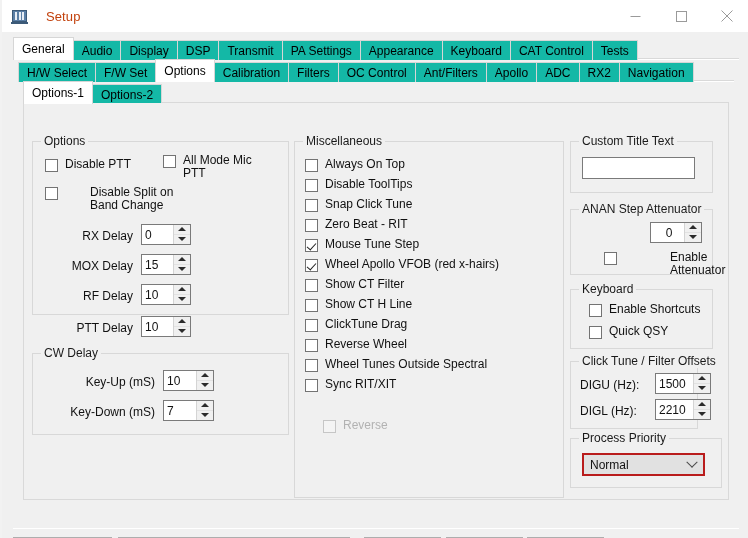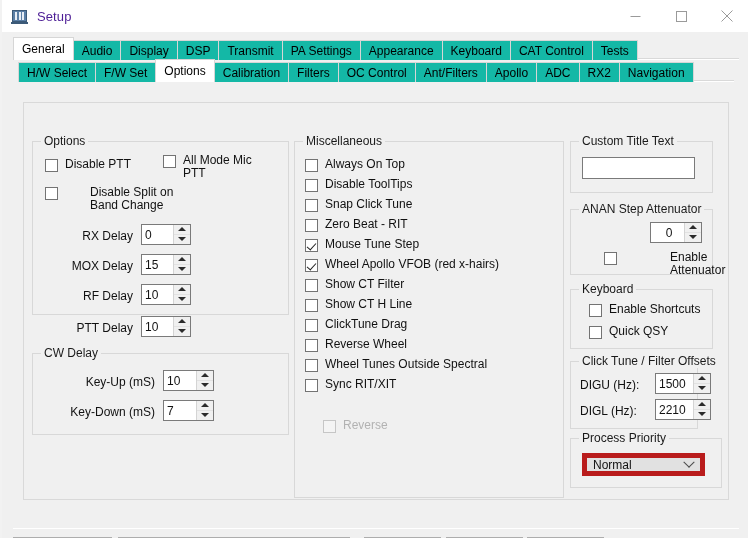--- a/index.html
+++ b/index.html
@@ -34,23 +34,23 @@
     position: absolute; left: 1px; top: 2px; width: 15px; height: 12px;
     background: #5b7fa6;
     border: 1px solid #3c5a78;
   }
   .title-icon .ti-in1 { position:absolute; left:4px; top:4px; width:2px; height:8px; background:#e8eef5; }
   .title-icon .ti-in2 { position:absolute; left:8px; top:4px; width:2px; height:8px; background:#e8eef5; }
   .title-icon .ti-in3 { position:absolute; left:11px; top:4px; width:2px; height:8px; background:#e8eef5; }
   .title-icon .ti-base { position:absolute; left:0px; top:14px; width:17px; height:2px; background:#3c5a78; }
 
   .title-text {
-    margin-left: 9px;
+    margin-left: 18px;
     font-size: 13px;
-    color: #4c1d95;
+    color: #c2410c;
     letter-spacing: .1px;
   }
   .wincontrols {
     position: absolute; right: 0; top: 0; height: 32px;
     display: flex;
   }
   .wc {
     width: 46px; height: 32px;
     display: flex; align-items: center; justify-content: center;
     color: #9a9a9a;
@@ -229,21 +229,21 @@
     font-size: 12px;
     color: #111;
     padding: 0 3px;
     display: flex; align-items: center;
   }
 
   
   .combo {
     position: absolute;
     height: 23px;
-    border: 5px solid #b91c1c;
+    border: 2px solid #b91c1c;
     background: #e1e1e1;
     display: flex; align-items: center;
     font-size: 12px;
     color: #111;
   }
   .combo .cval { padding-left: 6px; flex: 1 1 auto; }
   .combo .carrow {
     flex: 0 0 22px;
     display: flex; align-items: center; justify-content: center;
   }
@@ -374,20 +374,28 @@
           <span>ADC</span>
         </div>
       <div class="tab">
           <span>RX2</span>
         </div>
       <div class="tab">
           <span>Navigation</span>
         </div>
     </div>
 
+    <div class="tabstrip row3">
+      <div class="tab selected">
+          <span>Options-1</span>
+        </div>
+      <div class="tab">
+          <span>Options-2</span>
+        </div>
+    </div>
 
     <div class="pane">
 
       <div class="group" style="left:8px; top:38px; width:257px; height:174px;">
         <span class="legend">Options</span>
 
         <div class="cb" style="left:12px; top:16px;">
           <span class="box"></span>
           <span class="lbl">Disable PTT</span>
         </div>

